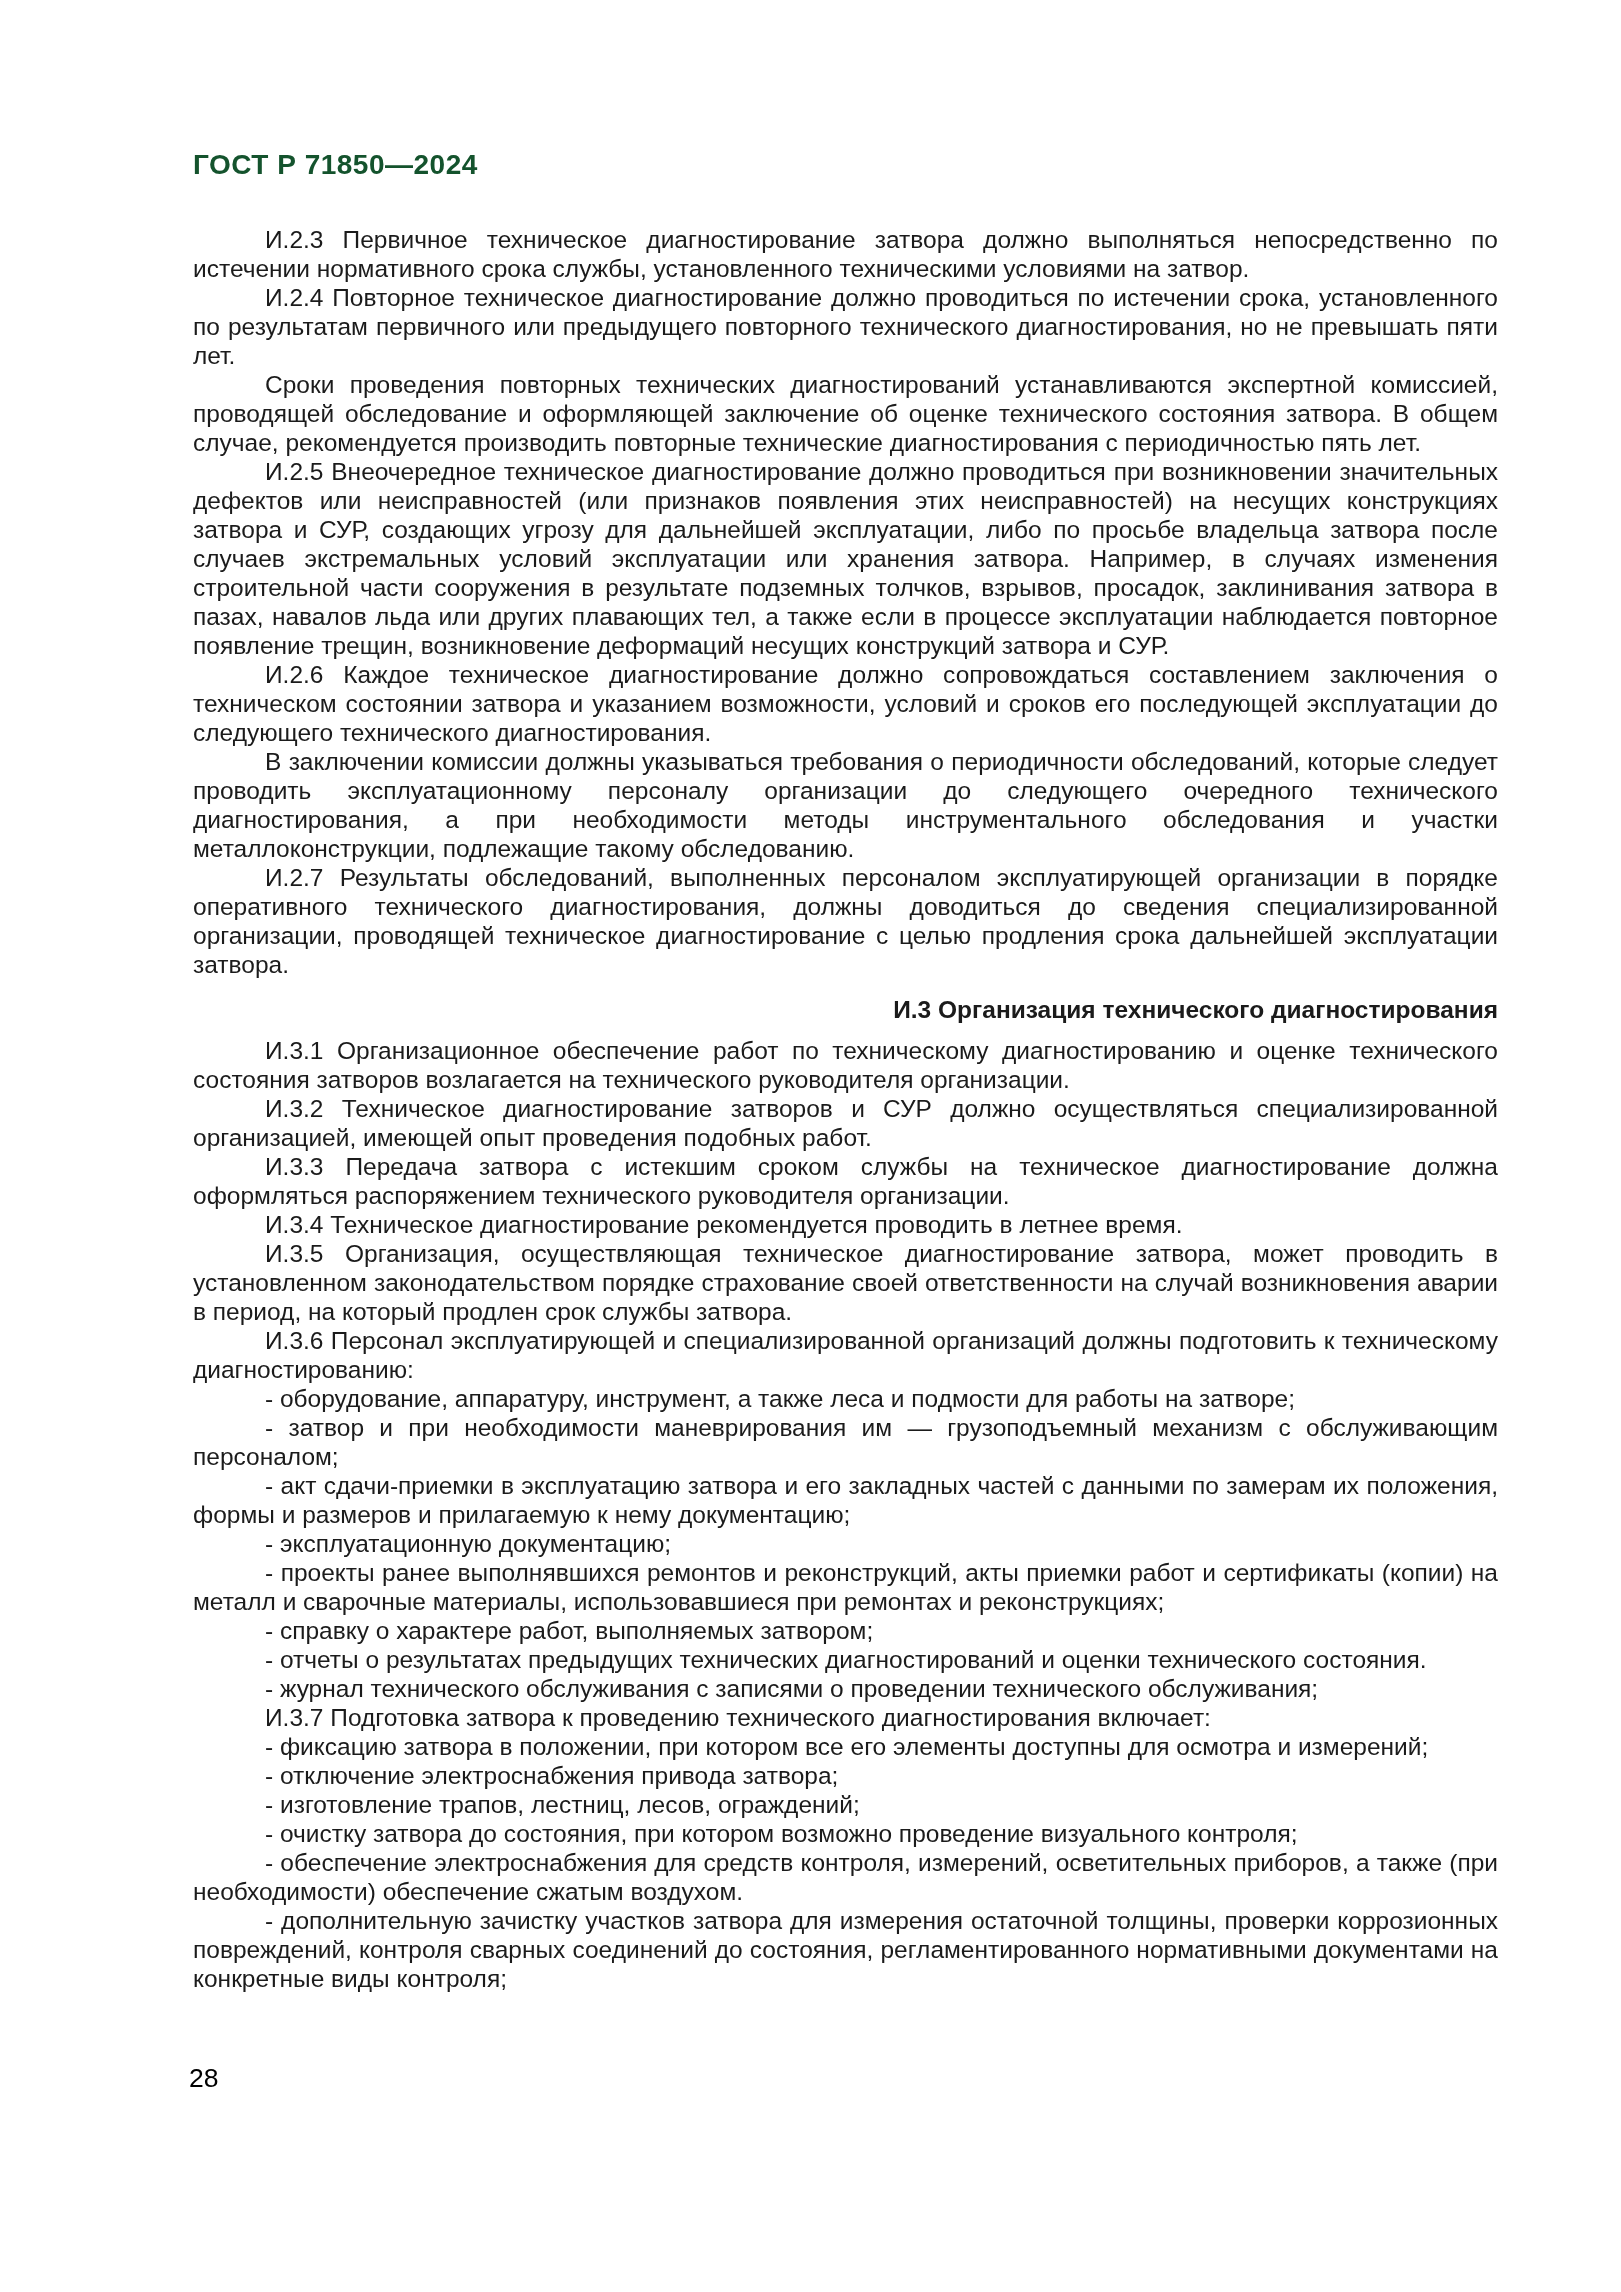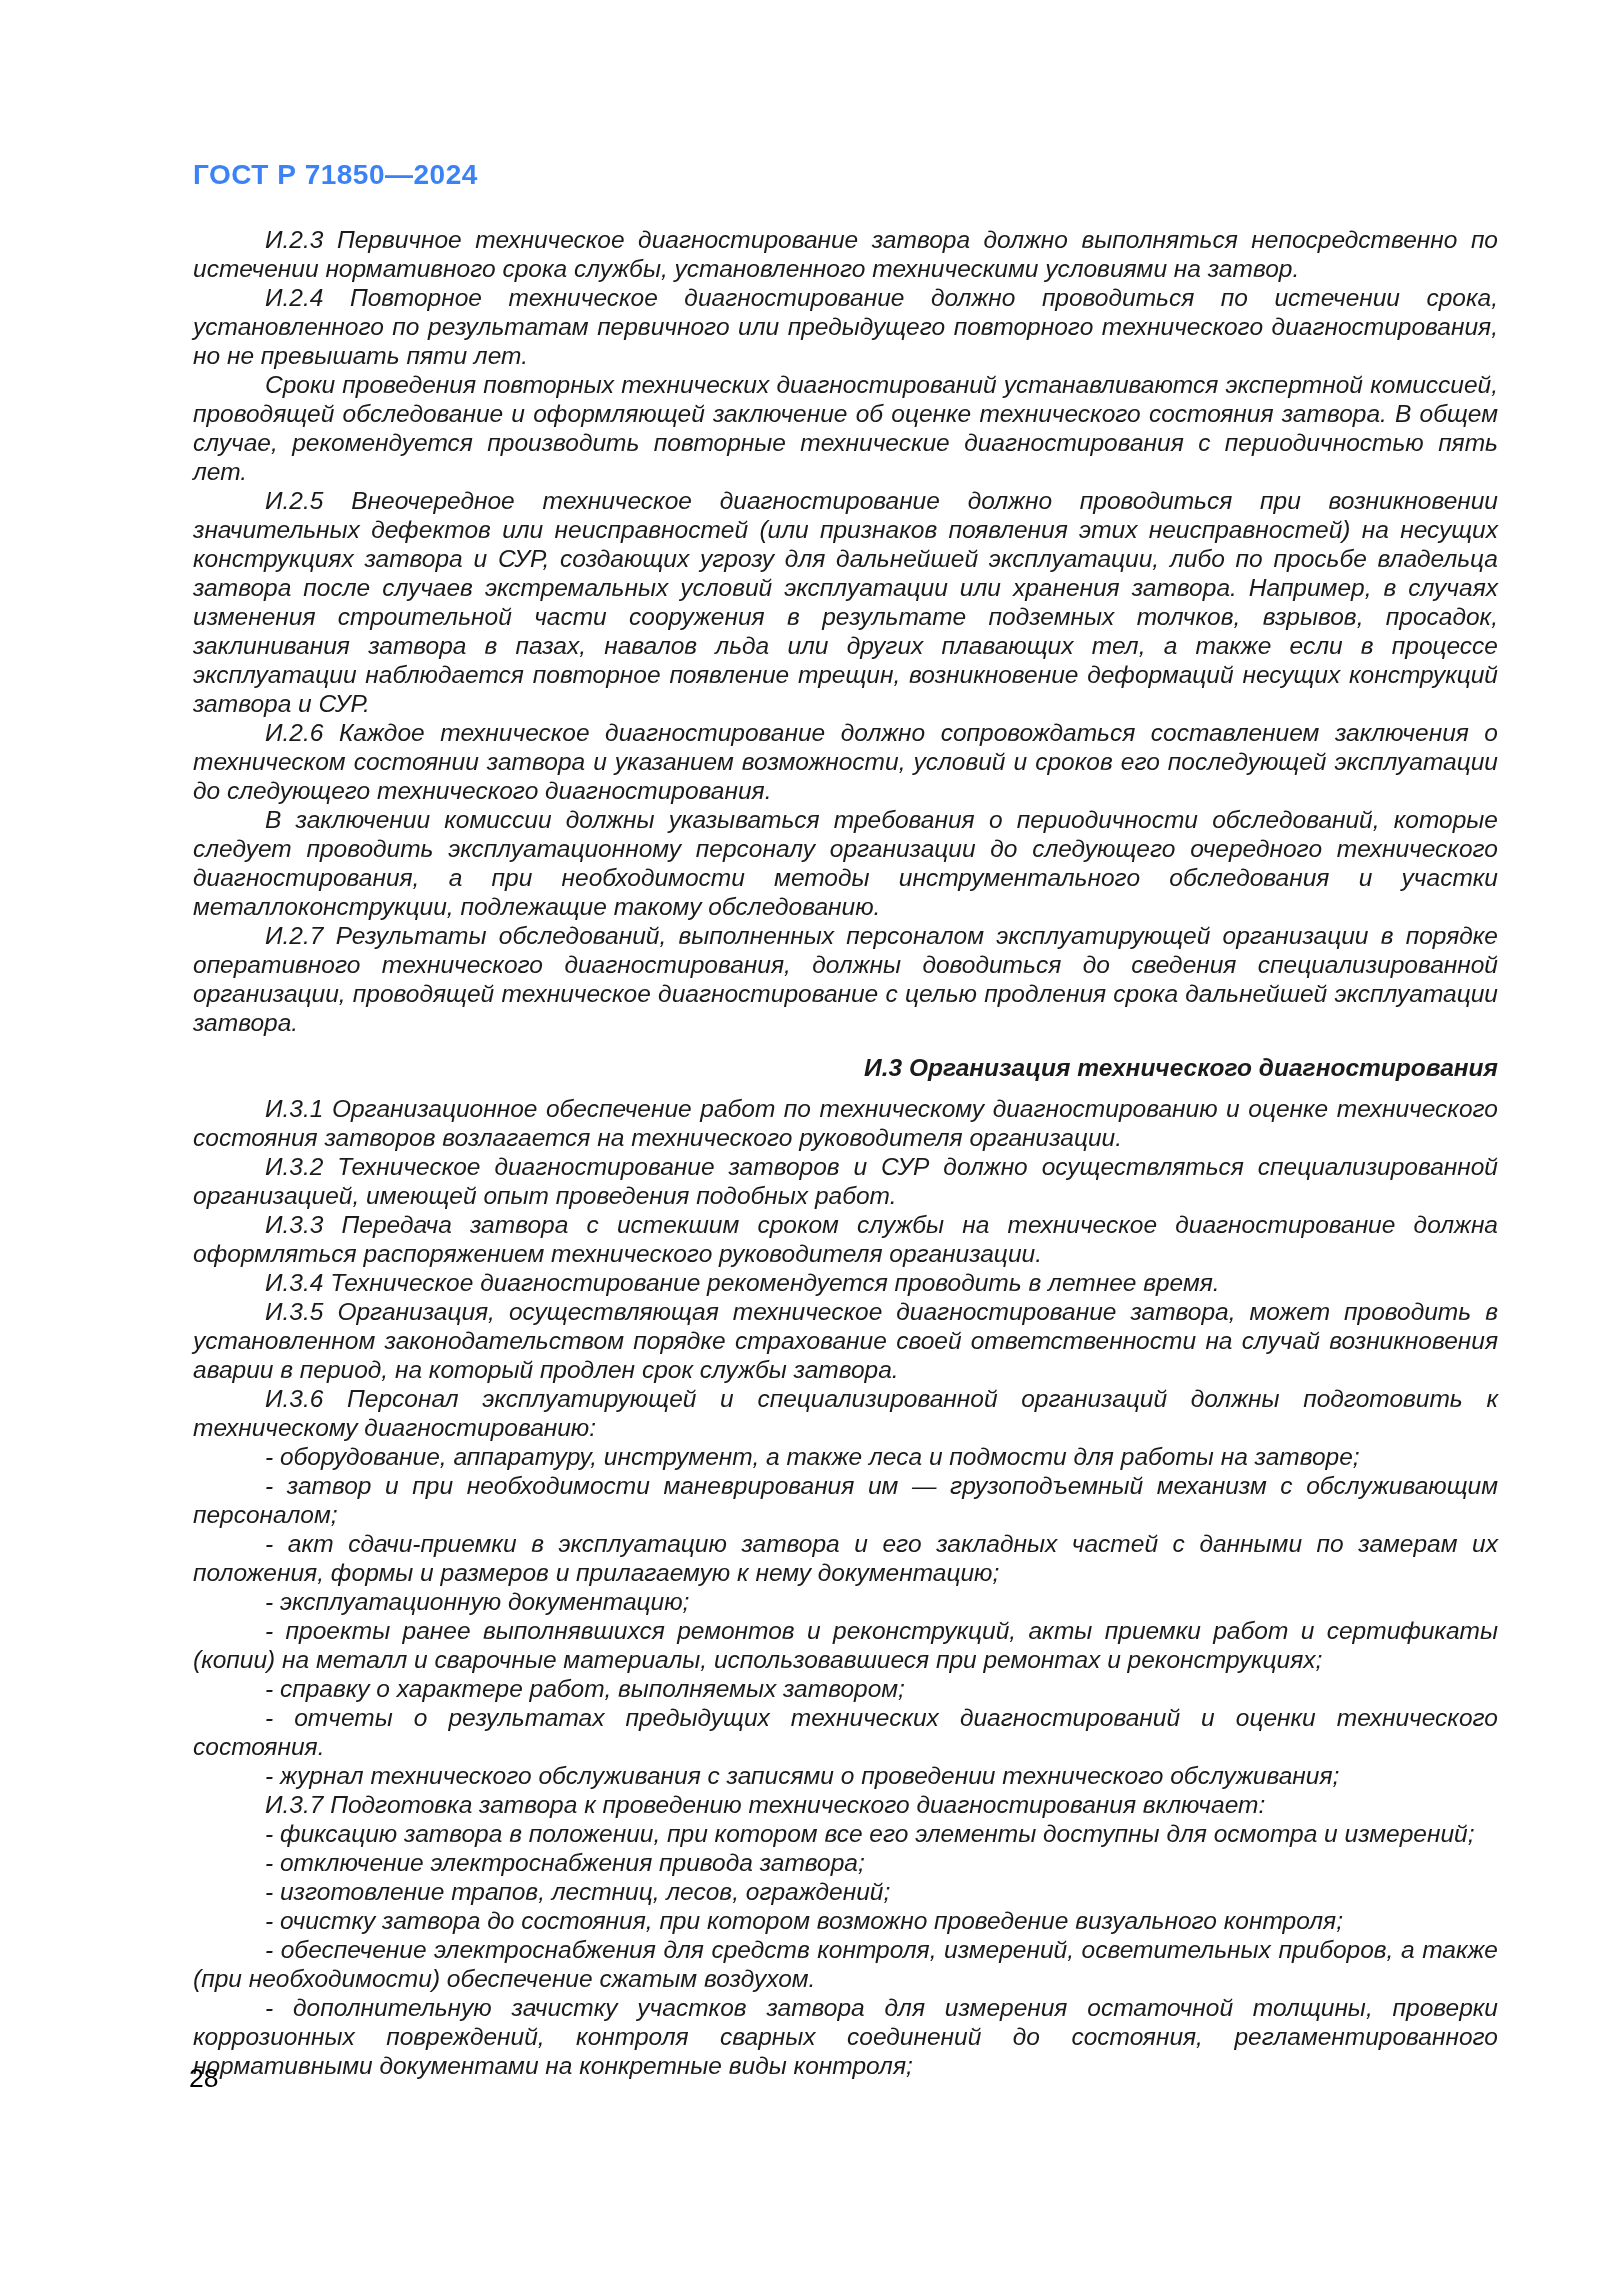--- a/index.html
+++ b/index.html
@@ -12,43 +12,42 @@
     width: 1621px;
     height: 2293px;
     background: #ffffff;
     color: #1b1b1b;
     font-family: "Liberation Sans", sans-serif;
     overflow: hidden;
     box-sizing: border-box;
   }
   .doc-header {
     position: absolute;
-    top: 159px;
+    top: 149px;
     left: 193px;
     font-size: 28px;
     font-weight: bold;
     letter-spacing: 0.5px;
-    color: #3b82f6;
+    color: #14532d;
     white-space: nowrap;
   }
   .doc-body {
     position: absolute;
     top: 225px;
     left: 193px;
     width: 1305px;
     font-size: 24.5px;
     line-height: 29px;
     color: #1b1b1b;
   }
   .doc-body p {
     margin: 0;
     padding: 0;
     text-align: justify;
     text-indent: 72px;
-    font-style: italic;
   }
   .doc-body p.heading {
     font-weight: bold;
     text-align: right;
     margin: 15.7px 0 12.7px 0;
   }
   .page-number {
     position: absolute;
     top: 2063px;
     left: 189px;

